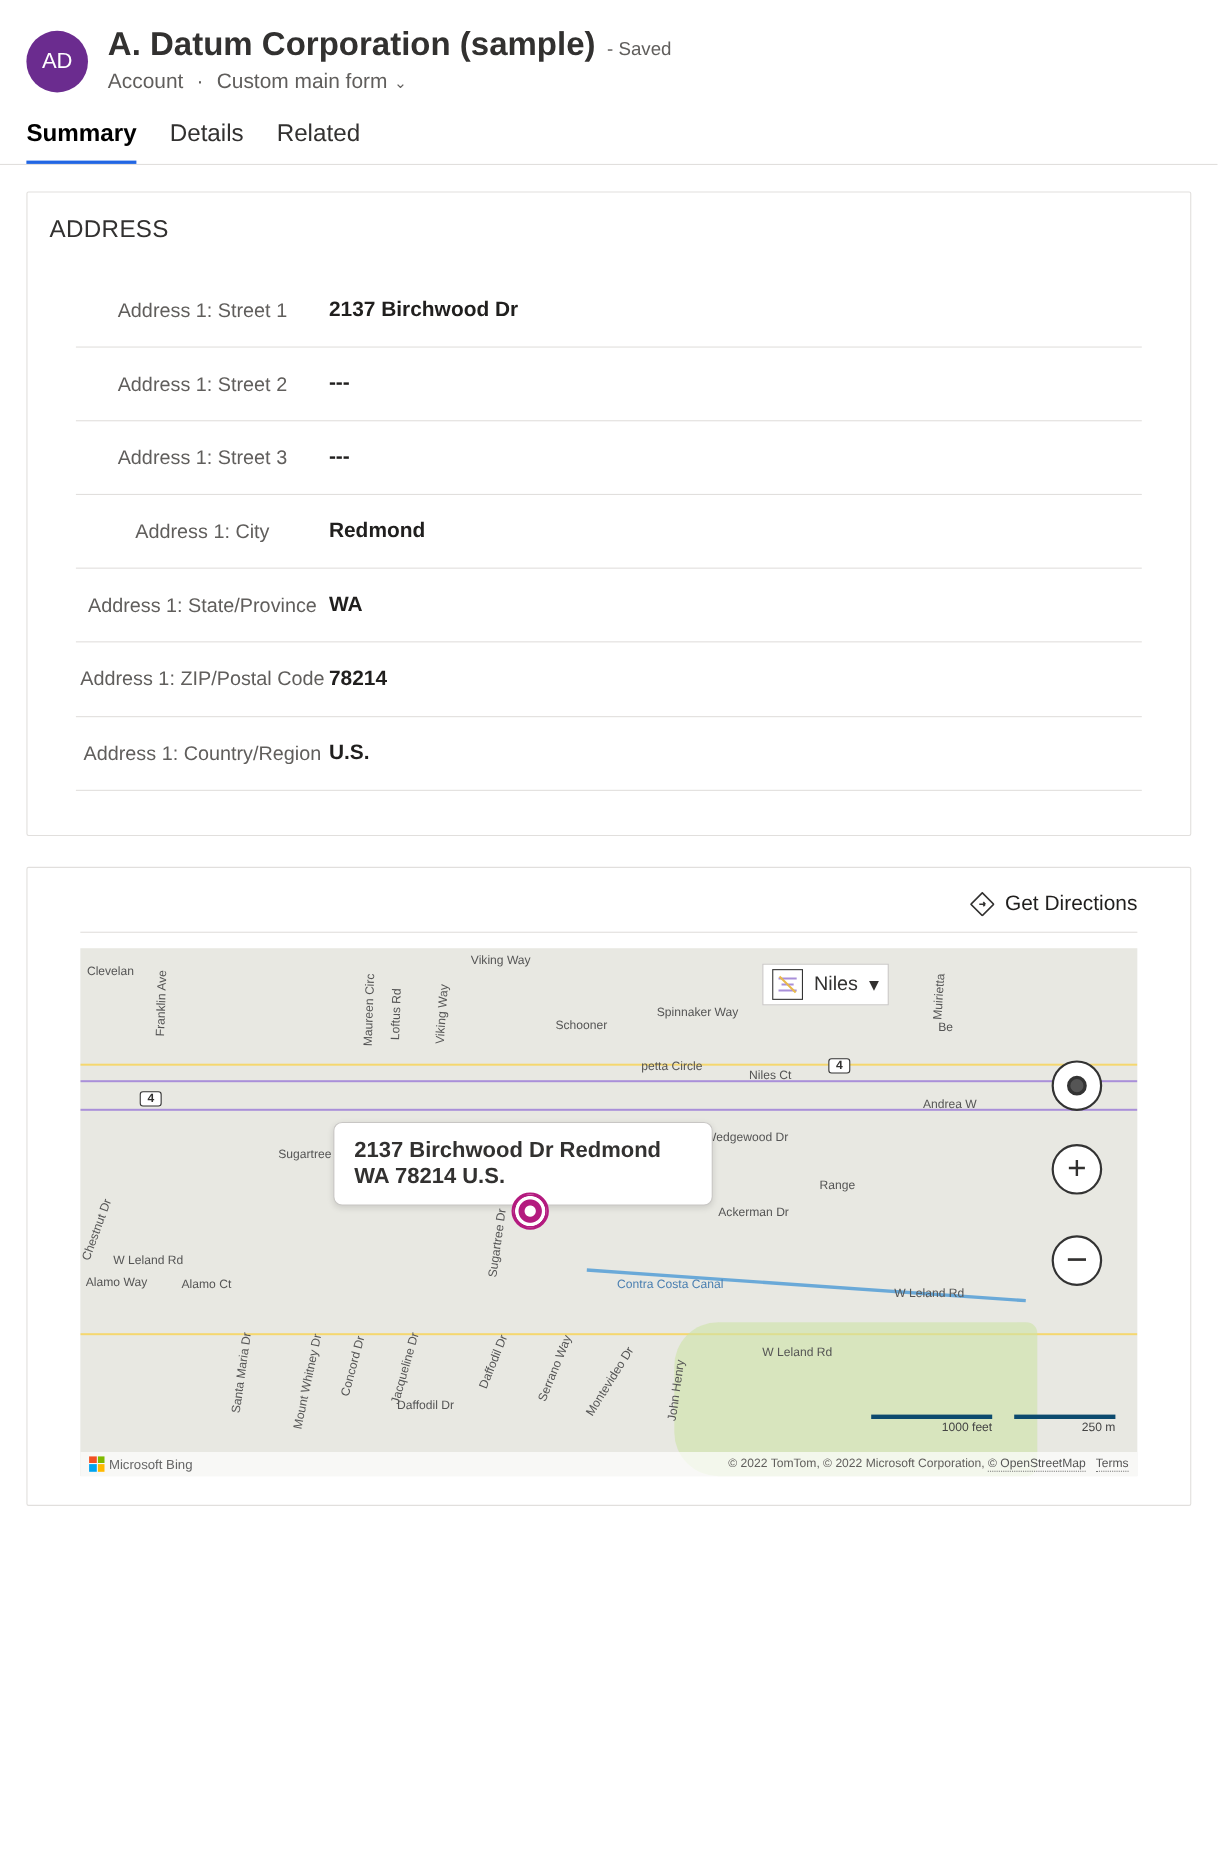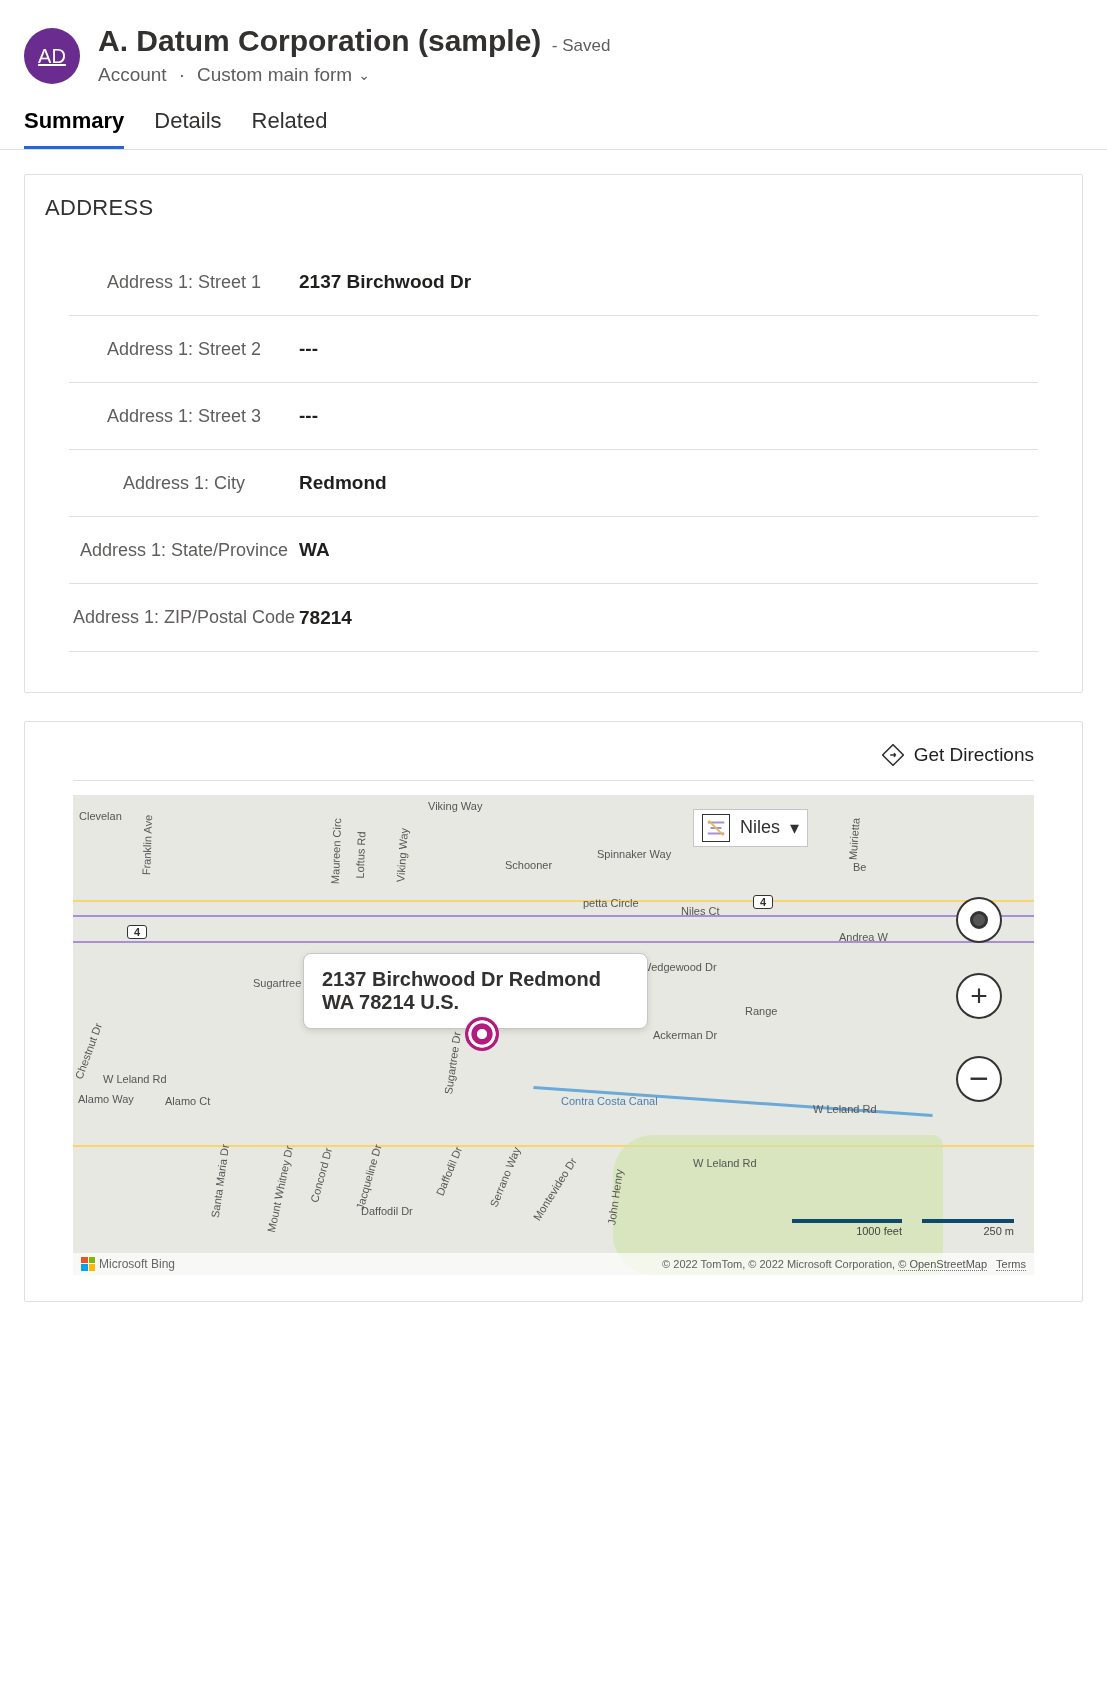--- a/index.html
+++ b/index.html
@@ -7,21 +7,21 @@
       font-family: "Segoe UI", -apple-system, BlinkMacSystemFont, sans-serif;
       background: #fff;
       color: #323130;
       width: 1107px;
     }
     .header { padding: 24px 24px 0 24px; display: flex; align-items: flex-start; gap: 18px; }
     .avatar {
       width: 56px; height: 56px; border-radius: 50%;
       background: #6b2c8f; color: #fff; display: flex;
       align-items: center; justify-content: center; font-size: 20px; font-weight: 400;
-      margin-top: 4px; flex-shrink: 0; text-decoration: underline;
+      margin-top: 4px; flex-shrink: 0;
     }
     .title-block h1 { font-size: 30px; font-weight: 600; color: #323130; display: inline; }
     .saved { color: #605e5c; font-size: 17px; font-weight: 400; margin-left: 6px; }
     .subtitle { color: #605e5c; font-size: 19px; margin-top: 6px; display: flex; align-items: center; gap: 12px; }
     .sub-sep { color: #605e5c; }
     .form-selector { display: inline-flex; align-items: center; gap: 6px; cursor: pointer; }
     .chev { font-size: 14px; color: #605e5c; }
     .tabs {
       display: flex; gap: 30px; padding: 22px 24px 0 24px;
       border-bottom: 1px solid #e1dfdd;
@@ -140,20 +140,24 @@
         <div class="field-label">Address 1: City</div>
         <div class="field-value">Redmond</div>
       </div>
       <div class="field-row">
         <div class="field-label">Address 1: State/Province</div>
         <div class="field-value">WA</div>
       </div>
       <div class="field-row">
         <div class="field-label">Address 1: ZIP/Postal Code</div>
         <div class="field-value">78214</div>
+      </div>
+      <div class="field-row">
+        <div class="field-label">Address 1: Country/Region</div>
+        <div class="field-value">U.S.</div>
       </div>
     </div>
   </div>
 
   <div class="map-card">
     <div class="map-actions">
       <span class="diamond-icon">
         <svg width="22" height="22" viewBox="0 0 24 24" fill="none" stroke="#323130" stroke-width="1.6">
           <rect x="4" y="4" width="16" height="16" transform="rotate(45 12 12)"></rect>
           <path d="M9 12h6m0 0-2-2m2 2-2 2"></path>

